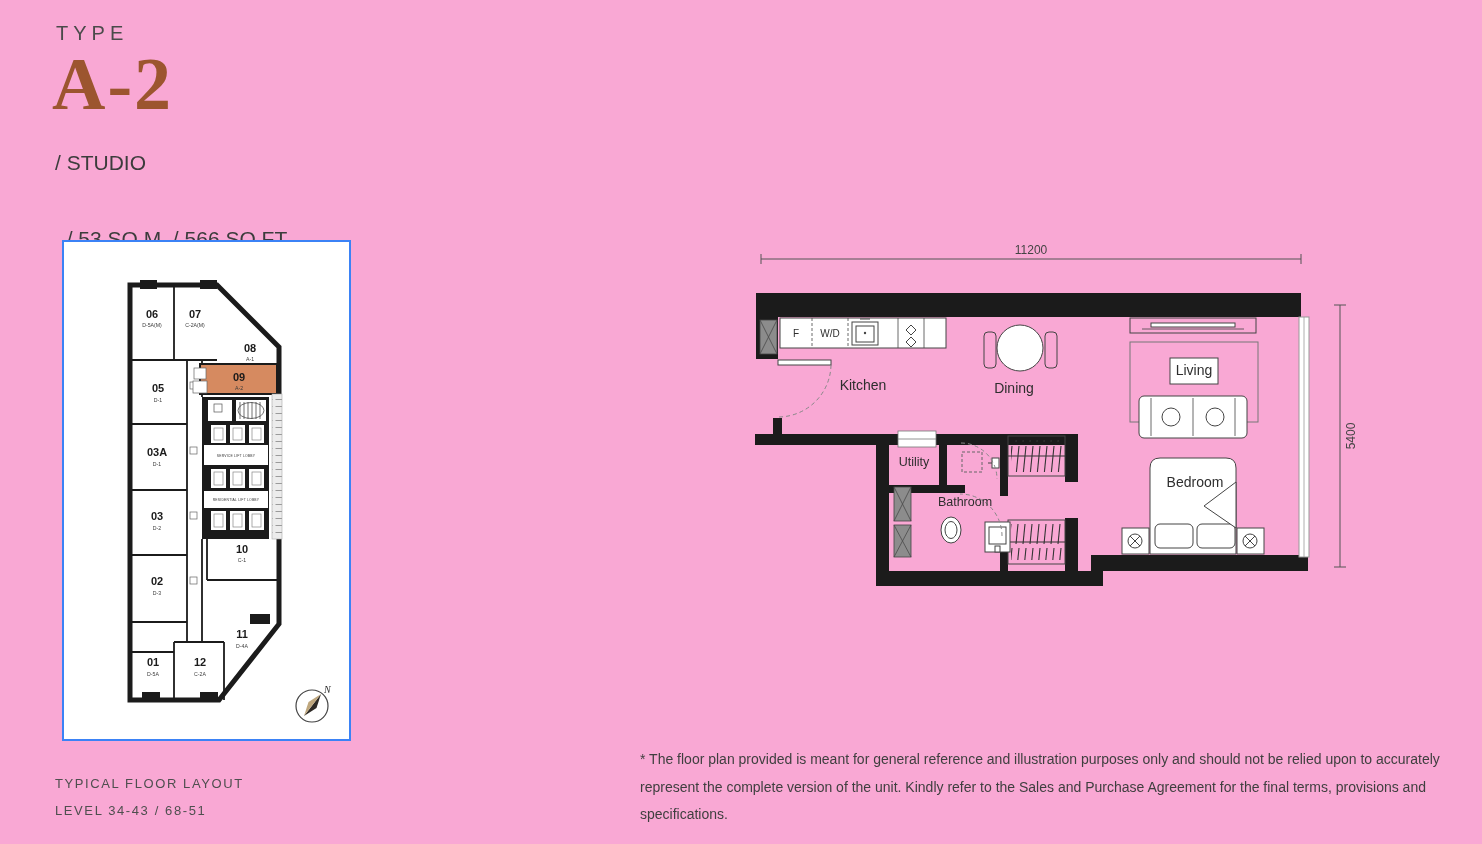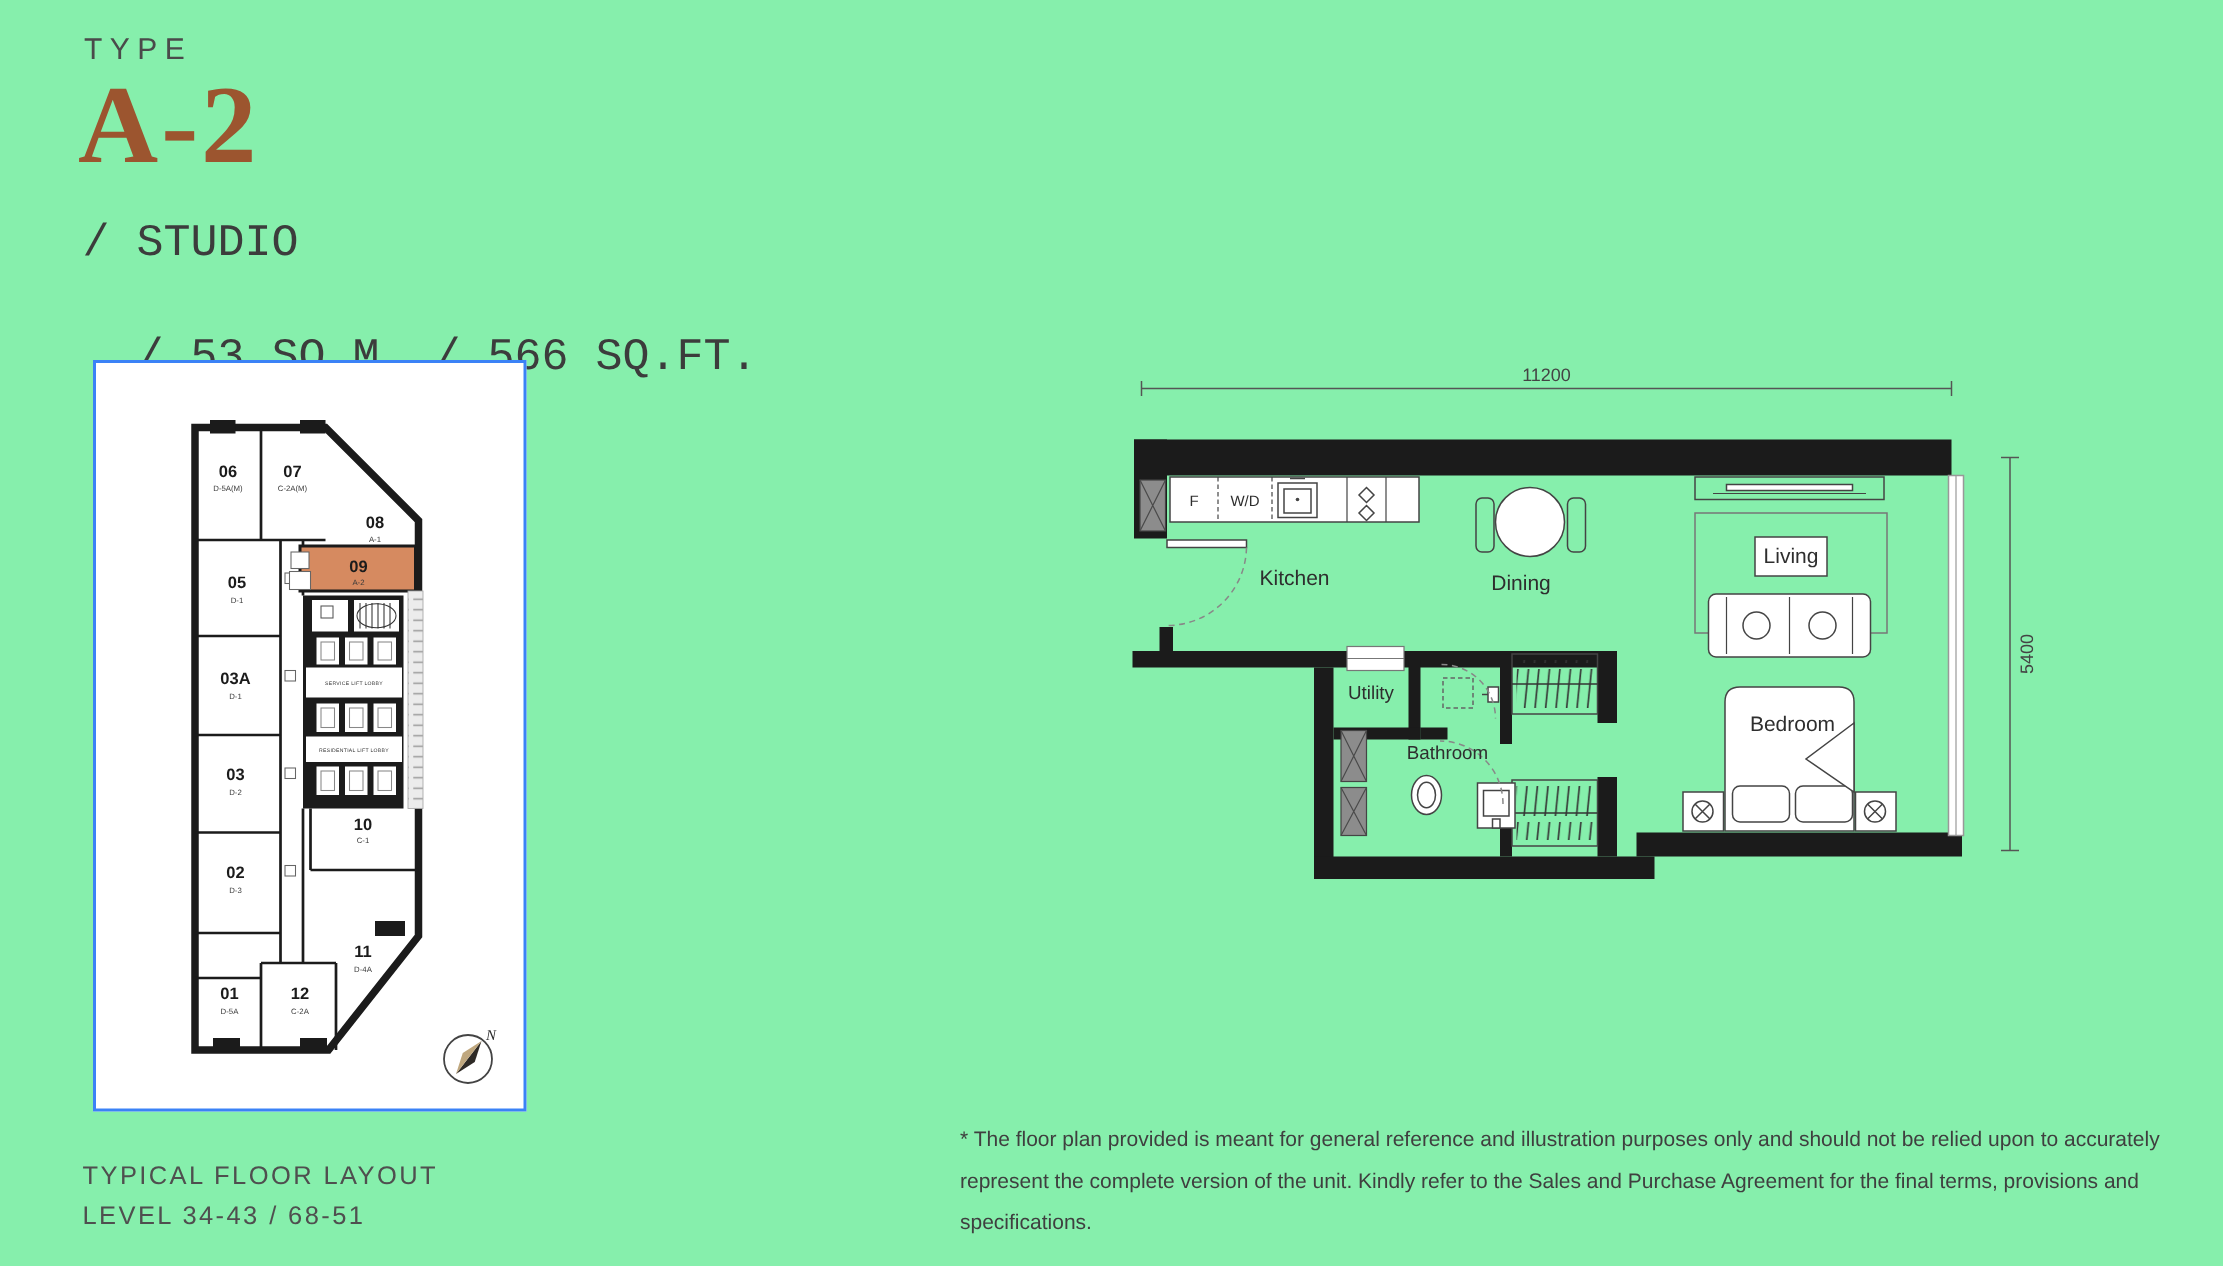--- a/index.html
+++ b/index.html
@@ -1,29 +1,29 @@
 <!DOCTYPE html>
 <html><head>
 <meta charset="utf-8">
 <style>
   html,body{margin:0;padding:0;background:#fff;}
   body{font-family:"Liberation Sans", sans-serif;color:#333;}
-  #page{position:relative;width:1482px;height:844px;background:#86efac;overflow:hidden;}
+  #page{position:relative;width:1482px;height:844px;background:#f9a8d4;overflow:hidden;}
 
   
   .type-label{position:absolute;left:56px;top:22px;font-size:20px;letter-spacing:5px;color:#4a4a4a;}
   .unit-code{position:absolute;left:52px;top:42px;font-family:"Liberation Serif", serif;font-weight:700;font-size:74px;color:#9C552F;letter-spacing:2px;}
-  .spec{position:absolute;left:55px;top:144px;font-family:Liberation Mono, monospace;font-size:30px;color:#3c3c3c;line-height:38px;white-space:pre;}
+  .spec{position:absolute;left:55px;top:144px;font-family:Liberation Sans, sans-serif;font-size:21px;color:#3c3c3c;line-height:38px;white-space:pre;}
 
   
   .keyplan-box{position:absolute;left:62px;top:240px;width:285px;height:497px;border:2px solid #3b82f6;background:#fff;}
   .keyplan-box svg{display:block;}
 
   
-  .footer{position:absolute;left:55px;top:770px;font-size:17px;letter-spacing:1.6px;color:#4f4f4f;line-height:27px;}
+  .footer{position:absolute;left:55px;top:770px;font-size:13px;letter-spacing:1.6px;color:#4f4f4f;line-height:27px;}
 
   
   .mainplan{position:absolute;left:748px;top:240px;width:660px;height:360px;}
 
   
   .disclaimer{position:absolute;left:640px;top:746px;width:812px;font-size:14px;line-height:27.5px;color:#3f3f3f;}
 
   
   text{font-family:"Liberation Sans", sans-serif;fill:#2e2e2e;}
   .t-room{font-size:14px;}

